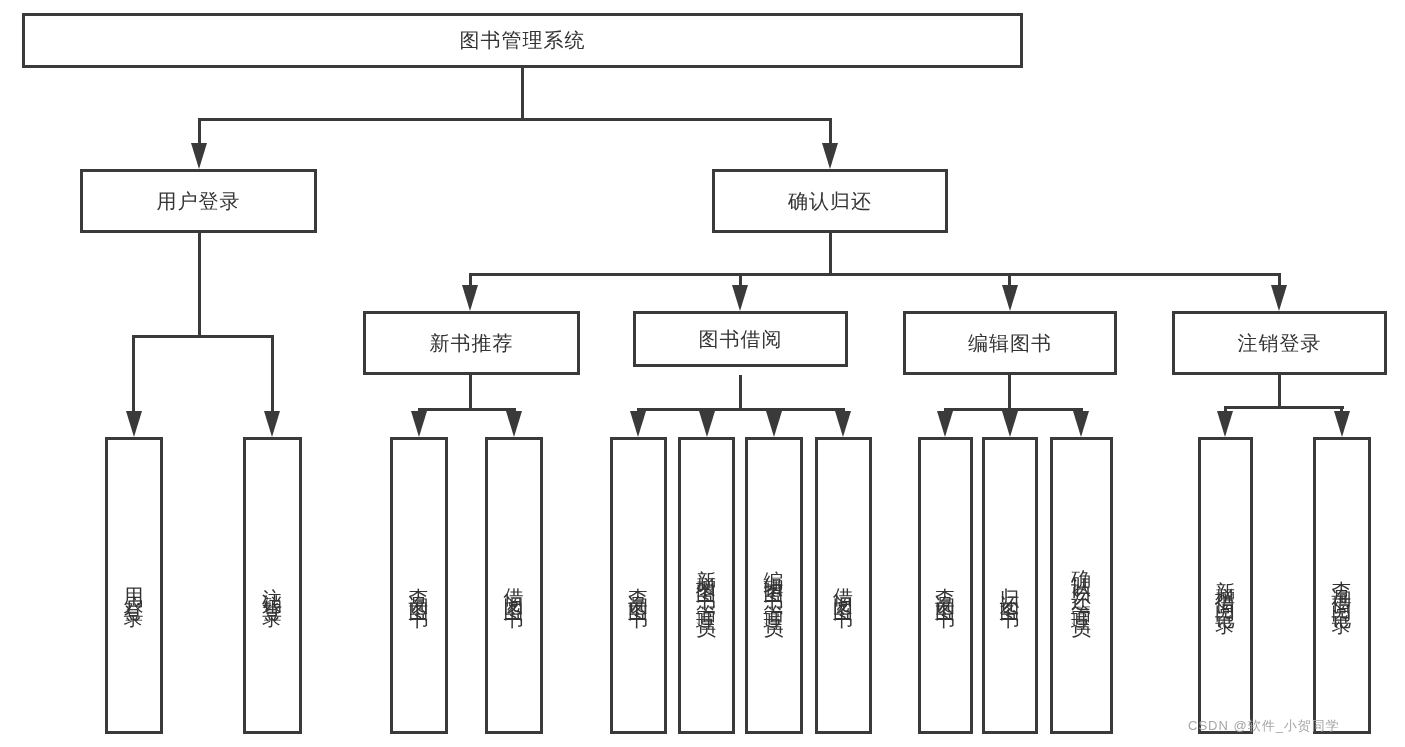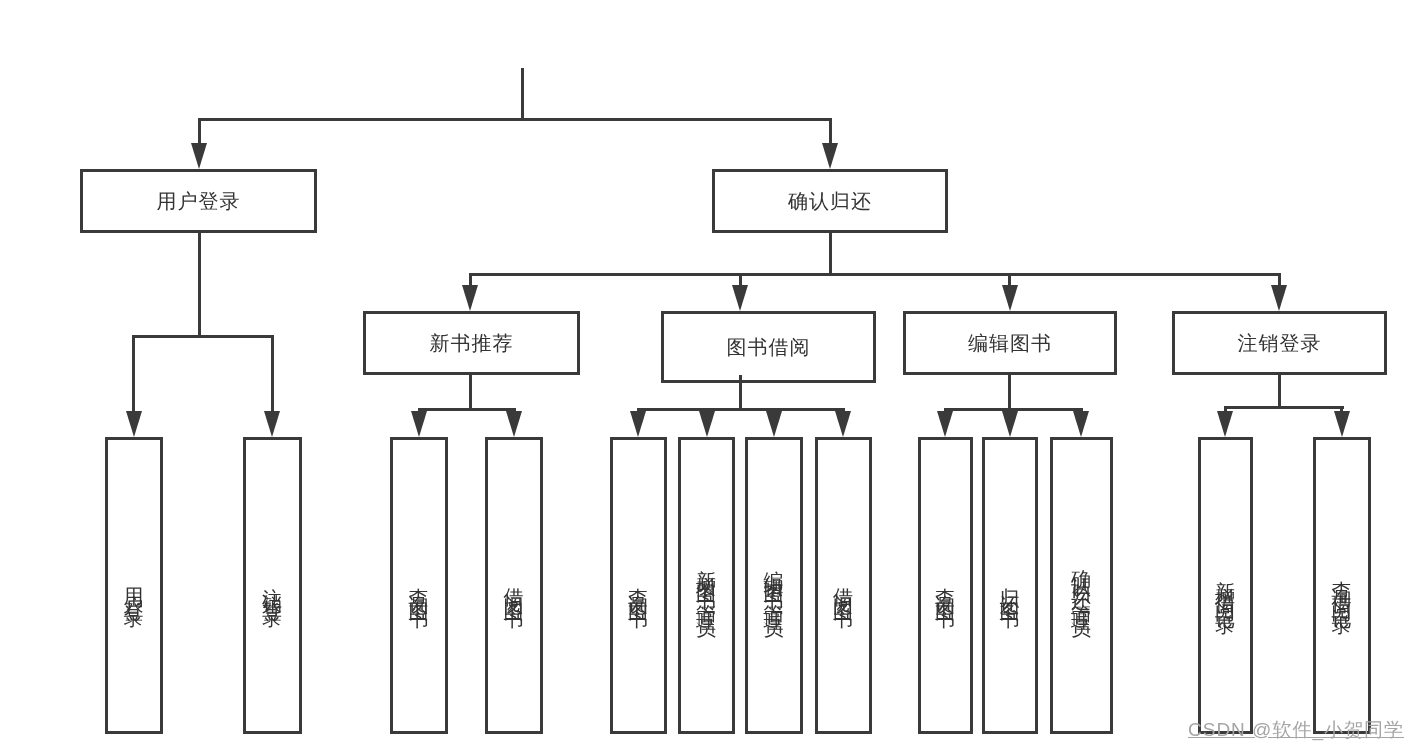--- a/index.html
+++ b/index.html
@@ -38,45 +38,47 @@
   .hline{height:3px;}
   .arrow{
     position:absolute;width:0;height:0;
     border-left:8px solid transparent;
     border-right:8px solid transparent;
     border-top:26px solid var(--line);
   }
   .watermark{
     position:absolute;
     left:1188px;top:717px;
-    font-size:19px;
+    font-size:13px;
     color:var(--wm);
     letter-spacing:1px;
     white-space:nowrap;
     z-index:5;
-    text-decoration:underline;
   }
 </style>
 </head>
 <body>
 
 <div class="canvas">
 
+  <div class="node" style="left:22px;top:13px;width:1001px;height:55px">
+    <span>图书管理系统</span>
+  </div>
 
   <div class="node" style="left:80px;top:169px;width:237px;height:64px">
     <span>用户登录</span>
   </div>
   <div class="node" style="left:712px;top:169px;width:236px;height:64px">
     <span>确认归还</span>
   </div>
 
   <div class="node" style="left:363px;top:311px;width:217px;height:64px">
     <span>新书推荐</span>
   </div>
-  <div class="node" style="left:661px;top:311px;width:215px;height:72px">
+  <div class="node" style="left:633px;top:311px;width:215px;height:56px">
     <span>图书借阅</span>
   </div>
   <div class="node" style="left:903px;top:311px;width:214px;height:64px">
     <span>编辑图书</span>
   </div>
   <div class="node" style="left:1172px;top:311px;width:215px;height:64px">
     <span>注销登录</span>
   </div>
 
   <div class="node leaf" style="left:105px;top:437px;width:58px;height:297px">

